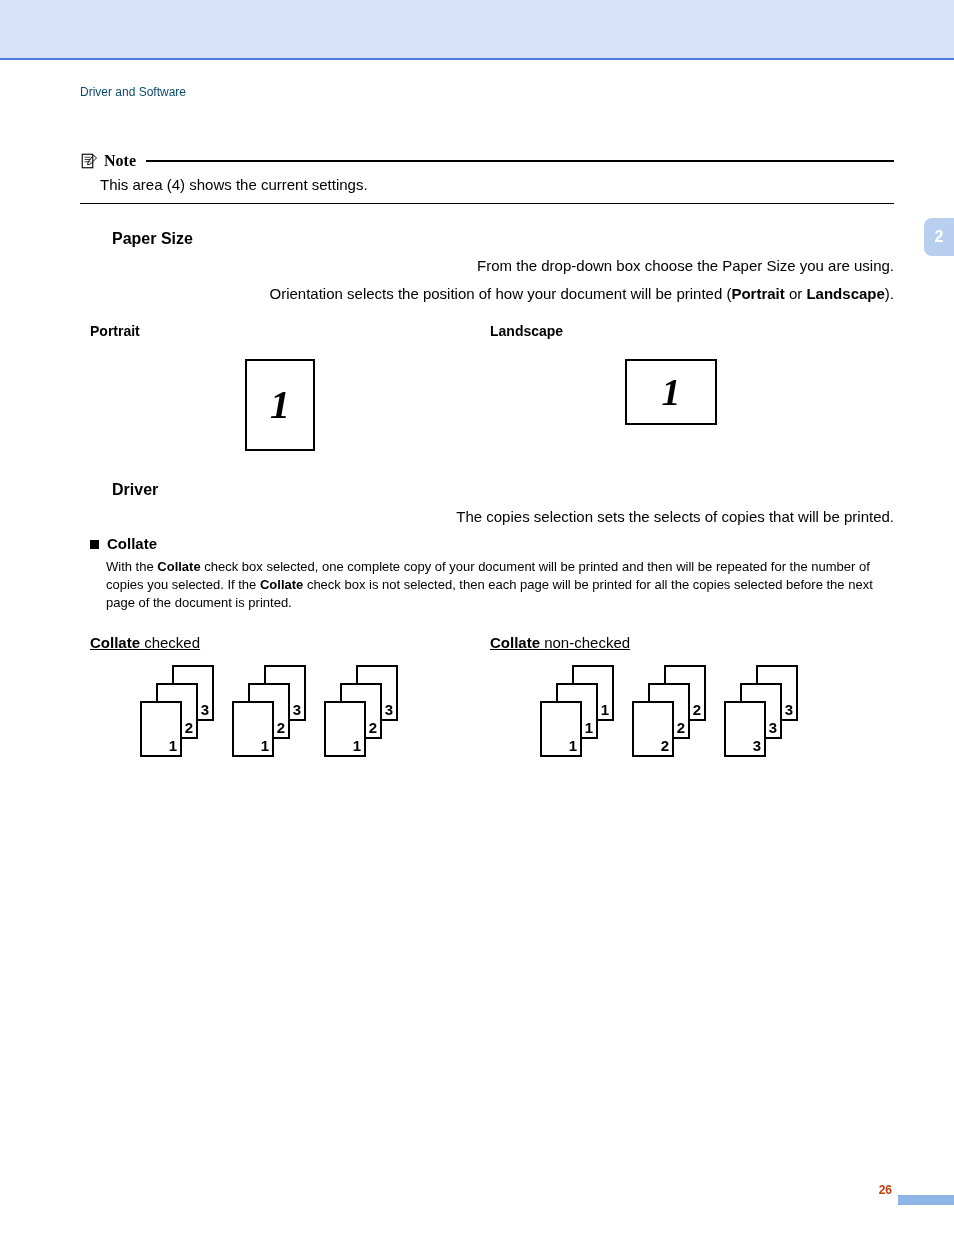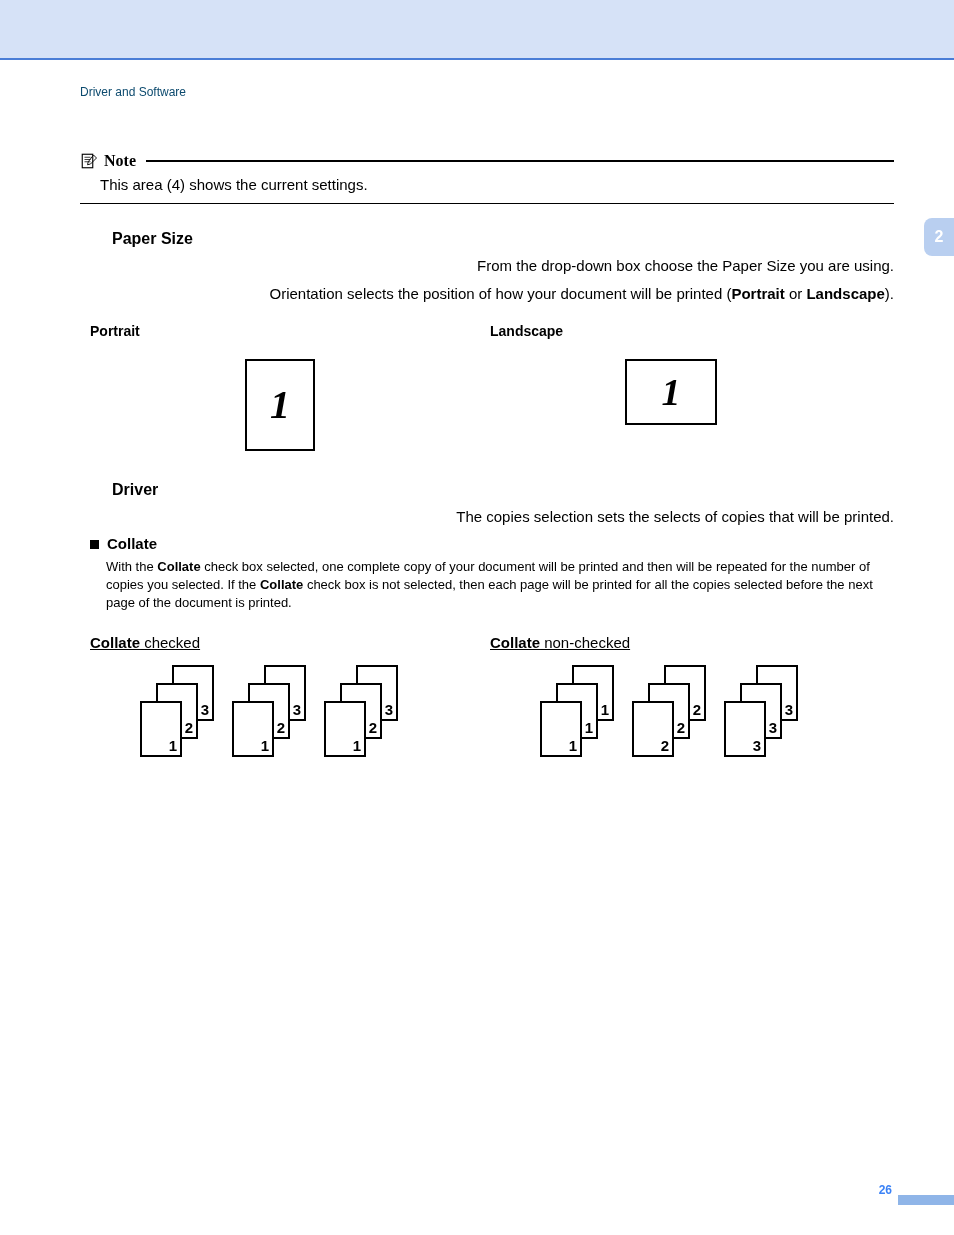--- a/index.html
+++ b/index.html
@@ -177,21 +177,21 @@
   }
   .s3 { left: 32px; top: 0; }
   .s2 { left: 16px; top: 18px; }
   .s1 { left: 0; top: 36px; }
   .page-num {
     position: absolute;
     right: 62px;
     bottom: 38px;
     font-size: 12px;
     font-weight: bold;
-    color: #3b82f6;
+    color: #c2410c;
   }
   .page-num-bar {
     position: absolute;
     right: 0;
     bottom: 30px;
     width: 56px;
     height: 10px;
     background: #8fb5e8;
   }
 </style>

